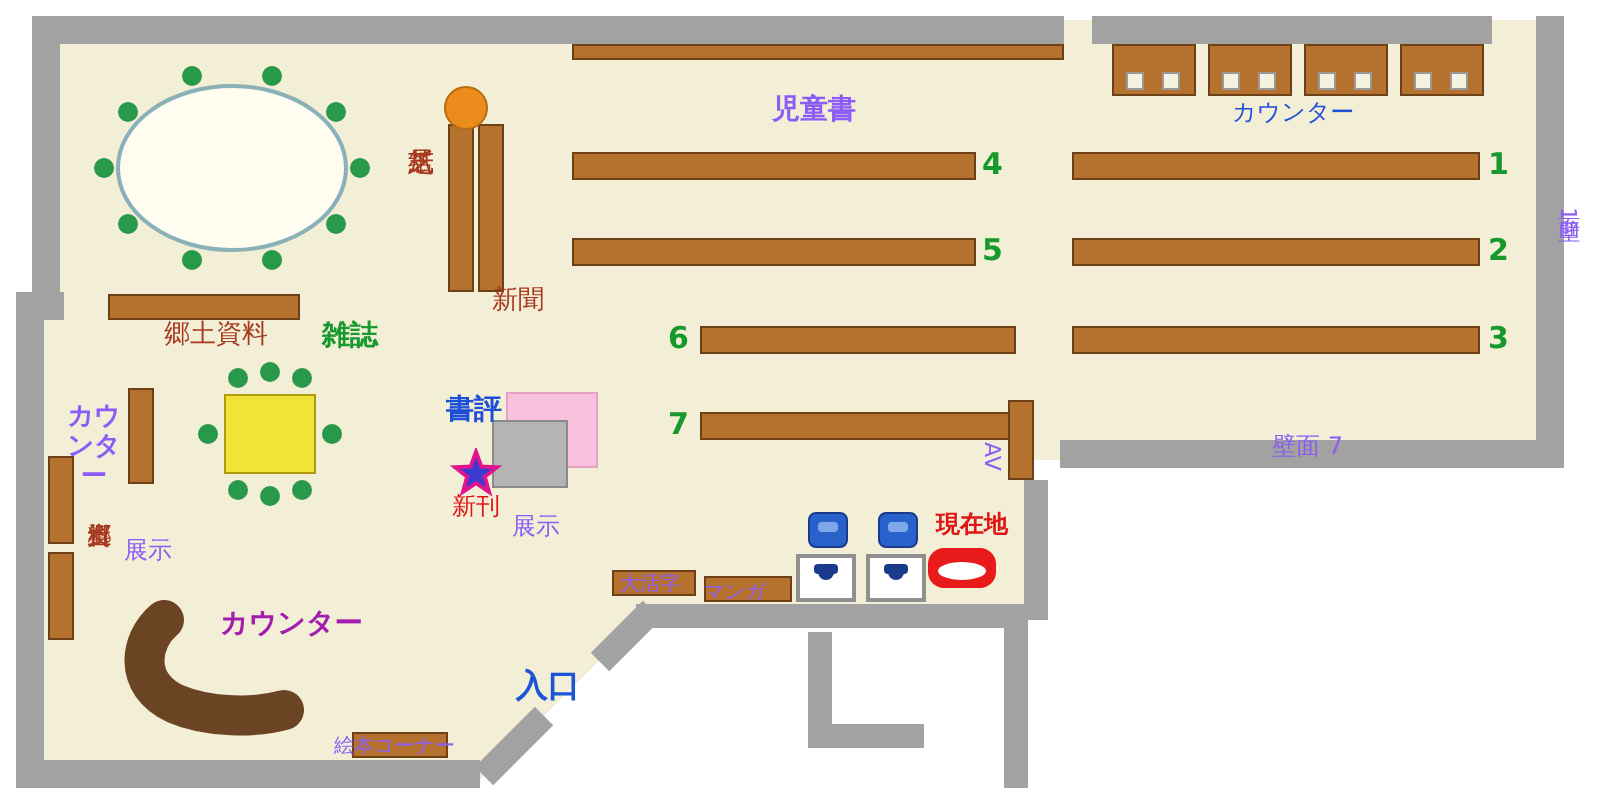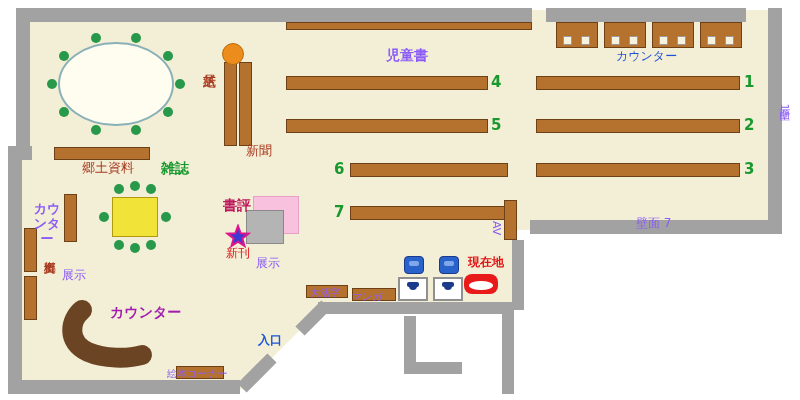--- a/index.html
+++ b/index.html
@@ -11,24 +11,24 @@
   .lbl   { position:absolute; white-space:nowrap; line-height:1.15; }
   .v     { writing-mode:vertical-rl; }
   .wrap  { white-space:normal; text-align:center; }
   .num   { position:absolute; font-weight:bold; color:#18992e; font-size:15px; line-height:1; }
 
   .c-green { color:#18992e; font-weight:bold;text-align:right; }
   .c-blue  { color:#2050d8; }
   .c-navy  { color:#8b5cf6;margin-top:16px; }
   .c-red   { color:#e01414; }
   .c-dred  { color:#a83a20; }
-  .c-mag   { color:#be185d; font-weight:bold; }
+  .c-mag   { color:#1d4ed8; font-weight:bold; }
   .c-brown { color:#a21caf; font-weight:bold; }
   .b { font-weight:bold; }
-  .s10{font-size:10px}.s11{font-size:11px}.s12{font-size:12px}.s13{font-size:13px}.s14{font-size:14px}.s16{font-size:12px}
+  .s10{font-size:10px}.s11{font-size:11px}.s12{font-size:12px}.s13{font-size:13px}.s14{font-size:14px}.s16{font-size:16px}
 
   .chair { position:absolute; width:10px; height:10px; border-radius:50%; background:#28994a; }
   .round-stand { position:absolute; left:222px; top:43px; width:22px; height:22px; border-radius:50%;
                  background:#ec8c1c; border:1px solid #b86a10; }
 
   .desk { position:absolute; width:42px; height:26px; background:#b5722f; border:1px solid #6e4016; }
   .seat { position:absolute; bottom:2px; width:9px; height:9px; background:#f5f2e0; border:1px solid #999; }
   .seat.s1{ left:6px; } .seat.s2{ left:24px; }
 
   .table-yellow { position:absolute; left:112px; top:197px; width:46px; height:40px;

